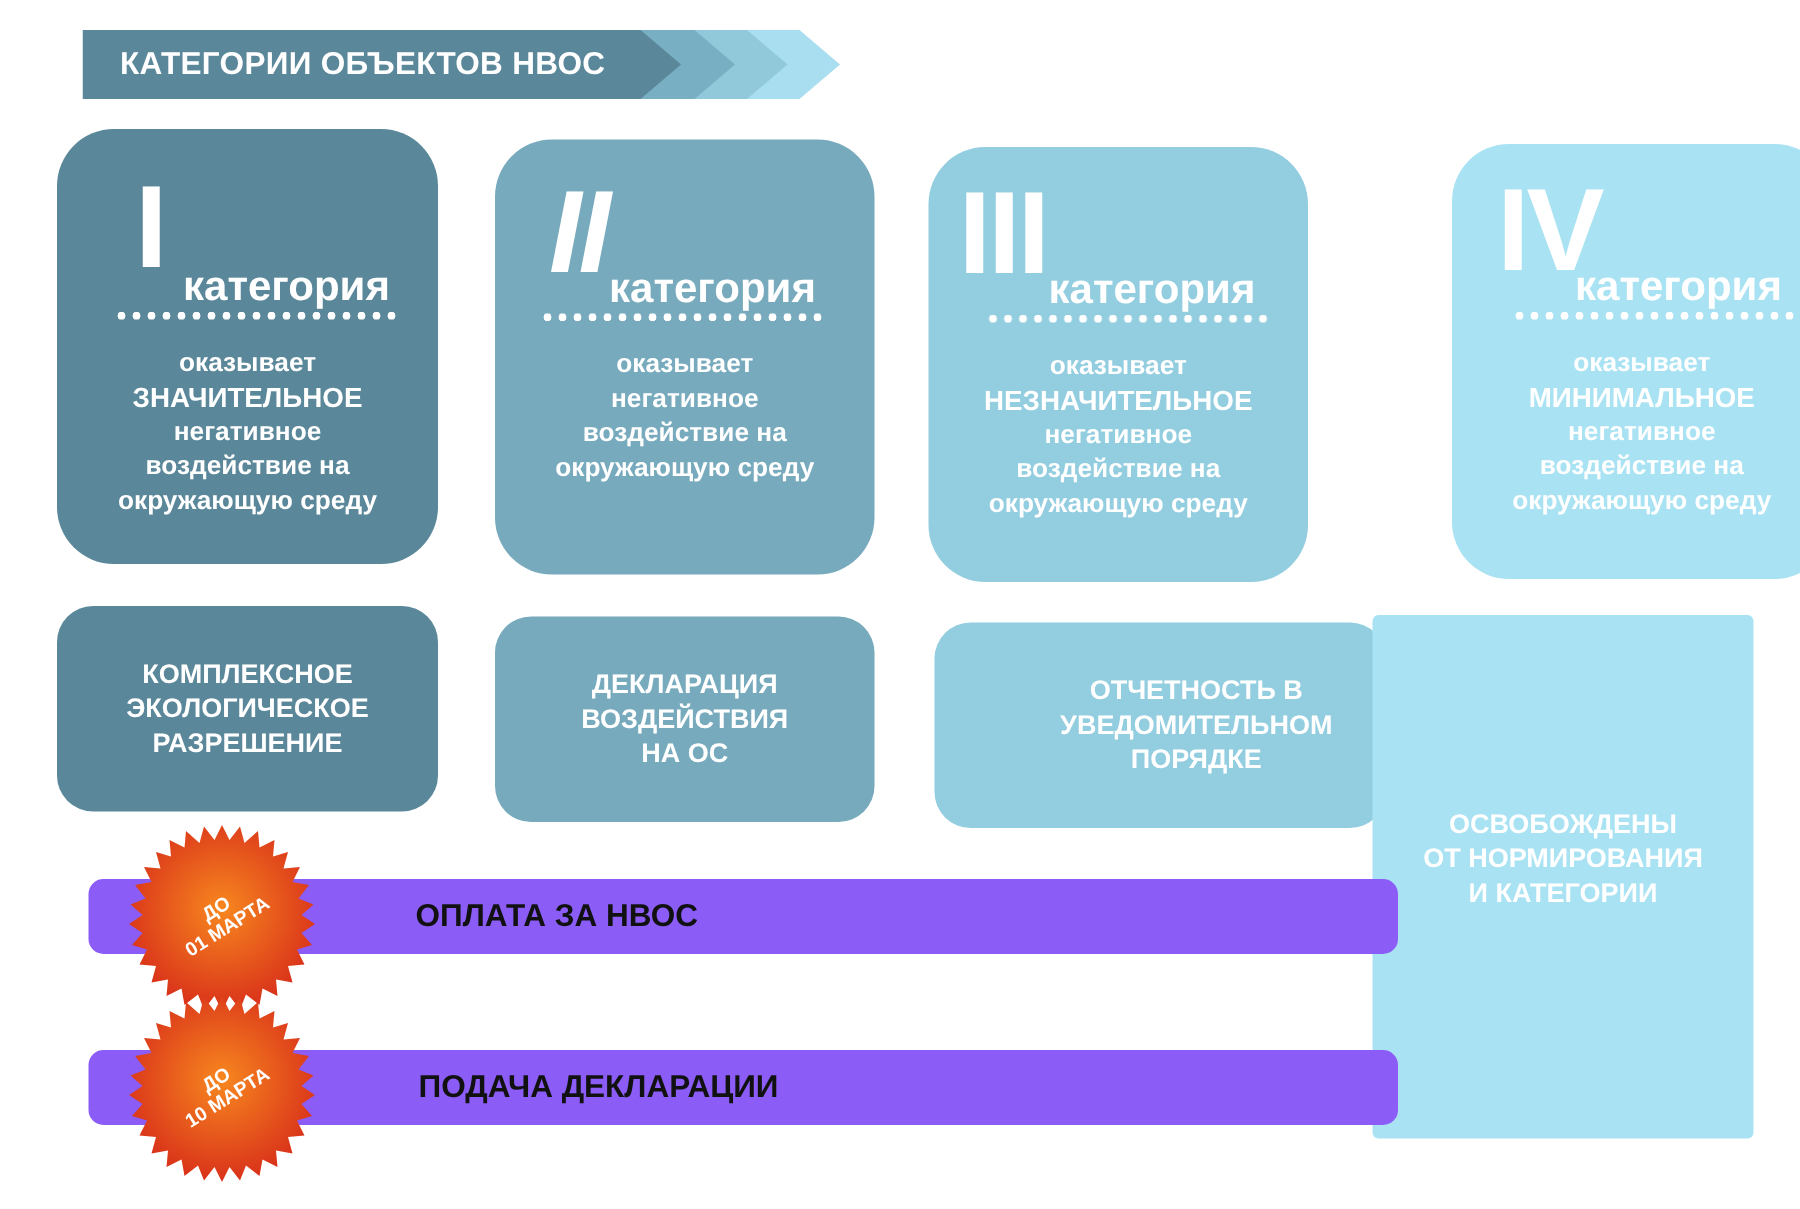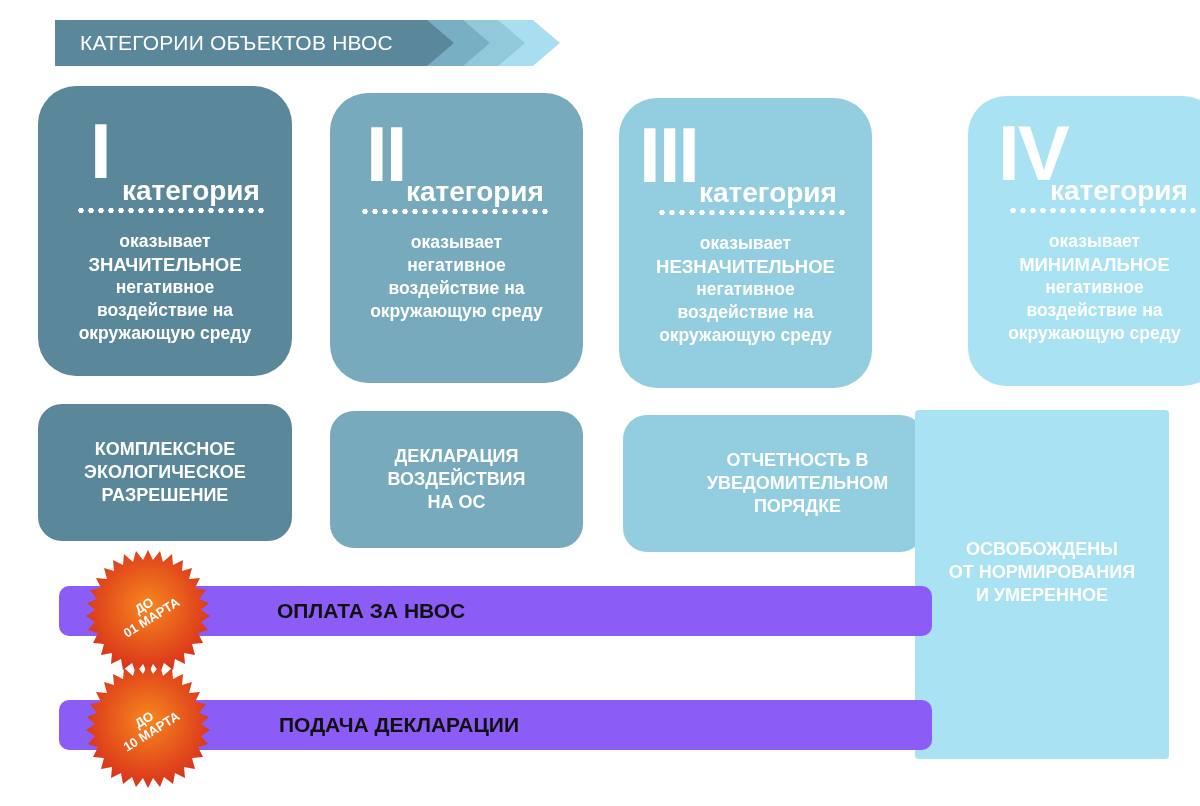--- a/index.html
+++ b/index.html
@@ -1,21 +1,21 @@
 <!DOCTYPE html>
 <html><head>
 <meta charset="utf-8">
 <style>
   html, body { margin: 0; padding: 0; }
   body { width: 1200px; height: 806px; background: #ffffff; position: relative; overflow: hidden;
          font-family: "Liberation Sans", sans-serif; }
   .banner { position: absolute; left: 55px; top: 20px; height: 46px; width: 505px; }
   .banner svg { position: absolute; left: 0; top: 0; }
   .banner-title { position: absolute; left: 25px; top: 0; height: 46px; line-height: 46px; color: #fff;
-                  font-weight: normal; font-size: 21px; letter-spacing: 0.2px; white-space: nowrap; }
+                  font-weight: bold; font-size: 21px; letter-spacing: 0.2px; white-space: nowrap; }
   .cat { position: absolute; border-radius: 38px; color: #fff; text-align: center; }
   .numeral { position: absolute; font-weight: bold; font-size: 78px; line-height: 78px; color: #fff; letter-spacing: -2px; }
   .catword { position: absolute; font-size: 28px; line-height: 30px; color: #fff; font-weight: bold; }
   .dots { position: absolute; height: 5px; background-image: radial-gradient(circle, #fff 45%, transparent 50%);
           background-size: 10px 5px; background-repeat: repeat-x; }
   .desc { position: absolute; left: 0; right: 0; font-weight: bold; font-size: 17.5px; line-height: 23px; color: #fff; }
   .desc .emph { font-size: 18.5px; }
   .doc { position: absolute; border-radius: 24px; color: #fff; font-weight: bold; font-size: 18px; line-height: 23px;
          text-align: center; display: flex; align-items: center; justify-content: center; }
   .bar { position: absolute; left: 59px; width: 829px; height: 50px; background: #8b5cf6; border-radius: 10px; padding-left: 44px; }
@@ -46,21 +46,21 @@
   <div class="desc" style="top:144px;">
     <div>оказывает</div>
     <div class="emph">ЗНАЧИТЕЛЬНОЕ</div>
     <div>негативное</div>
     <div>воздействие на</div>
     <div>окружающую среду</div>
   </div>
 </div>
 
 <div class="cat" style="left:330px;top:93px;width:253px;height:290px;background:#76aabc;">
-  <div class="numeral" style="left:36px;top:22px;">II</div>
+  <div class="numeral" style="left:36px;top:22px;font-style:italic;">II</div>
   <div class="catword" style="left:76px;top:84px;">категория</div>
   <div class="dots" style="left:30px;top:116px;width:190px;"></div>
   <div class="desc" style="top:138px;">
     <div>оказывает</div>
     <div>негативное</div>
     <div>воздействие на</div>
     <div>окружающую среду</div>
   </div>
 </div>
 
@@ -108,21 +108,21 @@
   <div>
     <div>ОТЧЕТНОСТЬ В</div>
     <div>УВЕДОМИТЕЛЬНОМ</div>
     <div>ПОРЯДКЕ</div>
   </div>
 </div>
 <div class="doc" style="left:915px;top:410px;width:254px;height:349px;background:#a9e2f3;border-radius:4px;">
   <div style="margin-top:-24px;">
     <div>ОСВОБОЖДЕНЫ</div>
     <div>ОТ НОРМИРОВАНИЯ</div>
-    <div>И УМЕРЕННОЕ</div>
+    <div>И КАТЕГОРИИ</div>
   </div>
 </div>
 
 <div class="bar" style="top:586px;">
   <div class="bar-label" style="left:218px;">ОПЛАТА ЗА НВОС</div>
 </div>
 <div class="bar" style="top:700px;">
   <div class="bar-label" style="left:220px;">ПОДАЧА ДЕКЛАРАЦИИ</div>
 </div>
 

